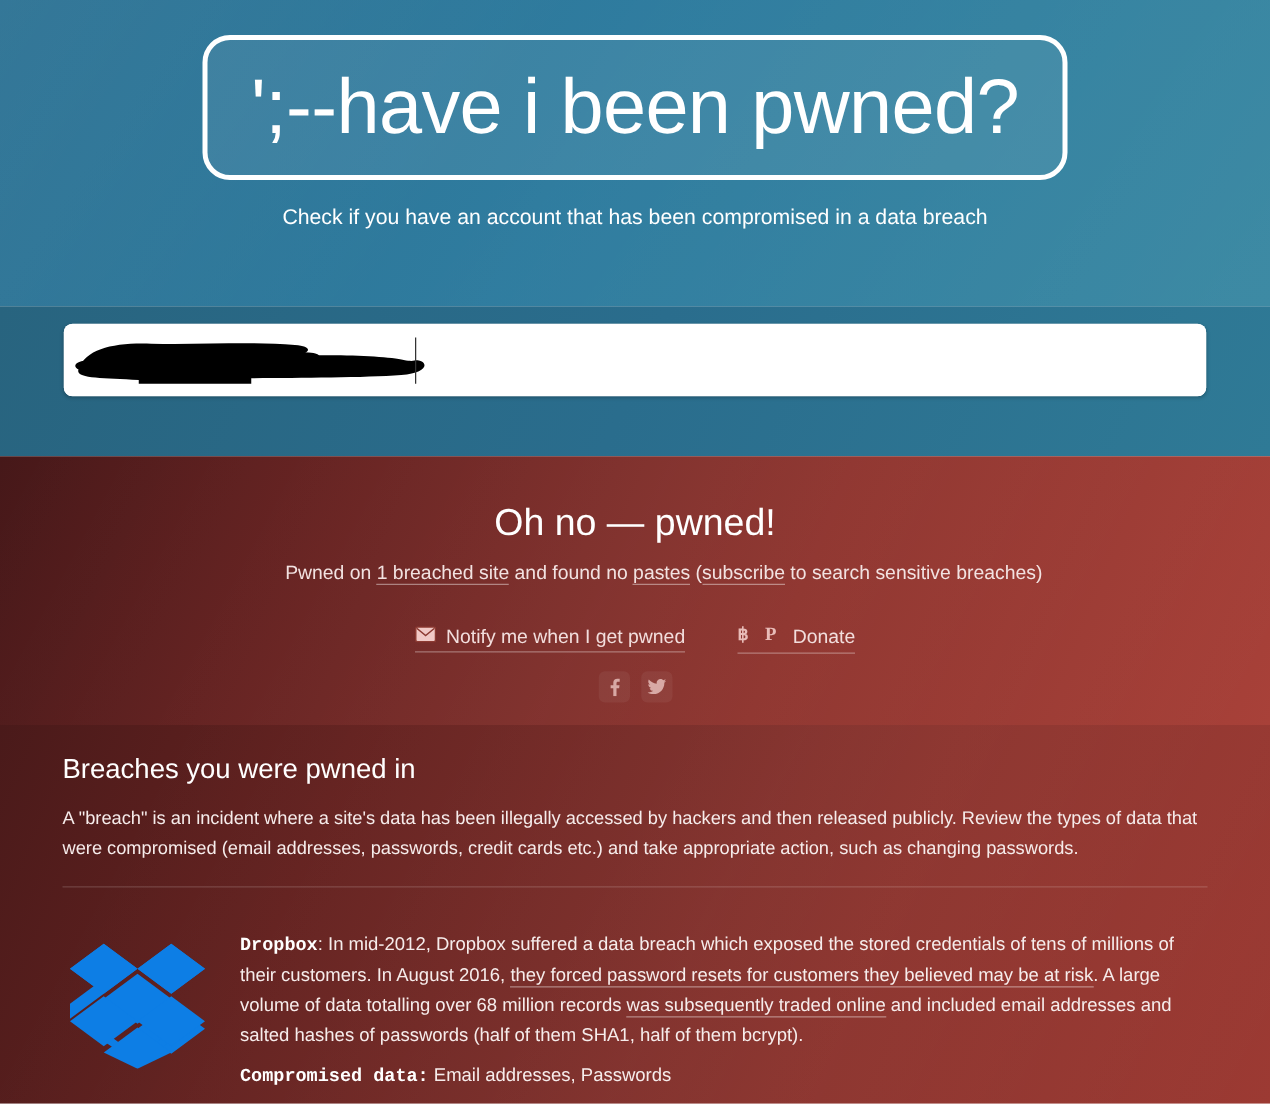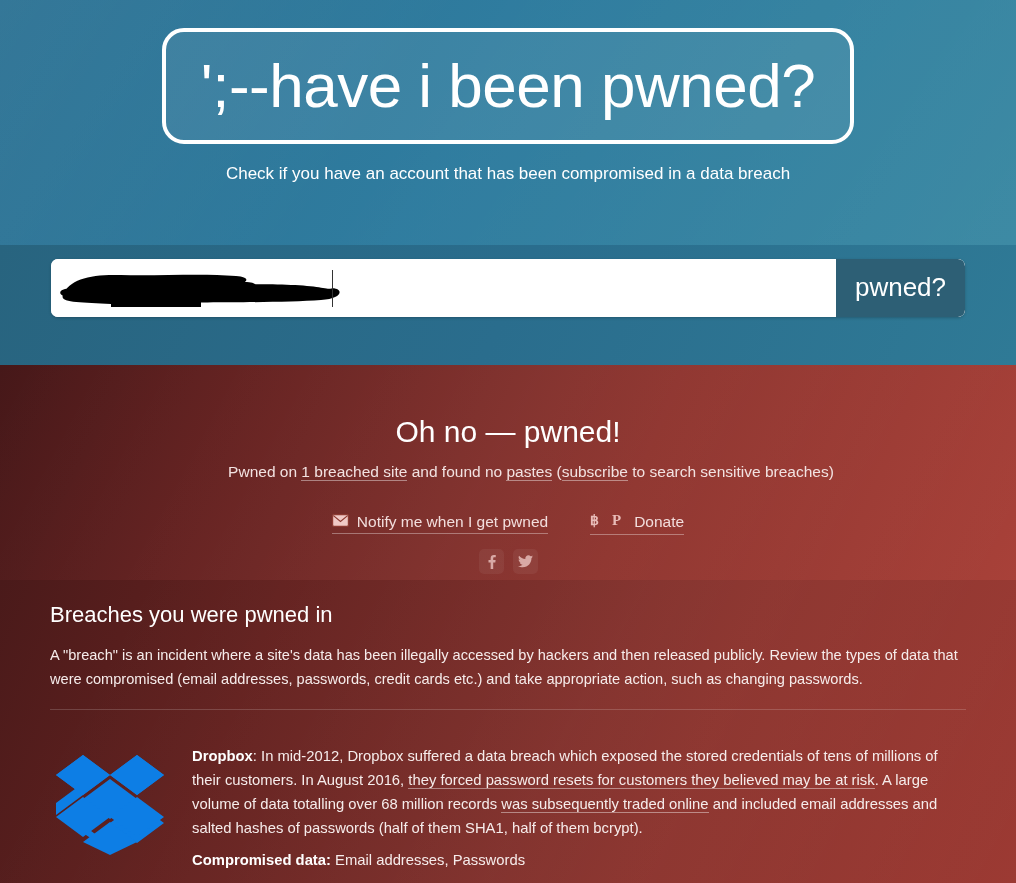--- a/index.html
+++ b/index.html
@@ -124,21 +124,21 @@
     overflow:hidden;
   }
   .result-band::after{
     content:"";
     position:absolute; inset:0;
     background: linear-gradient(118deg, rgba(255,255,255,0.0) 0%, rgba(255,255,255,0.035) 48%, rgba(255,255,255,0.0) 100%);
     pointer-events:none;
   }
   .result-inner { position: relative; z-index: 2; text-align:center; }
   .result-title {
-    padding-top: 52px;
+    padding-top: 39px;
     color: #ffffff;
     font-size: 30px;
     font-weight: 400;
     line-height: 1;
   }
   .result-sub {
     margin-top: 15px;
     color: #f2e2e1;
     font-size: 15.5px;
     line-height: 1.3;
@@ -224,21 +224,21 @@
     padding-top: 35px;
   }
   .breach-logo {
     flex: 0 0 auto;
     width: 120px;
     display: flex;
     justify-content: center;
     padding-top: 6px;
   }
   .breach-body { flex: 1 1 auto; color: #f6eceb; font-size: 14.8px; line-height: 1.62; }
-  .breach-body b { font-weight: 700; color:#ffffff; }
+  .breach-body b { font-weight: 700; color:#ffffff;font-family:Liberation Mono, monospace; }
   .breach-p { margin: 0; }
   .breach-compromised { margin: 8px 0 0 0; }
 </style>
 </head>
 <body>
 
 <div class="header-band">
   <div class="logo-box">
     <div class="logo-text">';--have i been pwned?</div>
   </div>
@@ -251,21 +251,20 @@
       <svg class="redaction" viewBox="0 0 300 58" xmlns="http://www.w3.org/2000/svg">
         <path d="M12 36 C 18 20, 40 15, 70 16 C 110 17, 150 14, 185 17 C 200 18, 198 24, 184 26
                  C 215 24, 260 26, 272 29 C 282 31, 280 28, 286 30 C 292 33, 288 40, 270 41
                  C 230 44, 150 43, 120 44 C 100 45, 72 47, 60 45 C 30 43, 8 44, 12 36 Z" fill="#000000"></path>
         <path d="M14 30 C 60 22, 140 20, 196 23 C 210 24, 206 30, 190 31 C 140 33, 60 36, 20 38
                  C 8 38, 6 32, 14 30 Z" fill="#000000"></path>
         <path d="M60 40 L 150 40 L 150 48 L 60 48 Z" fill="#000000"></path>
       </svg>
       <div class="caret"></div>
     </div>
-    <button class="pwned-btn">pwned?</button>
   </div>
 </div>
 
 <div class="result-band">
   <div class="result-inner">
     <div class="result-title">Oh no — pwned!</div>
     <div class="result-sub">
       <span>Pwned on </span><a class="inline-link">1 breached site</a><span> and found no <a class="inline-link">pastes</a> (</span><a class="inline-link">subscribe</a><span> to search sensitive breaches)</span>
     </div>
 

